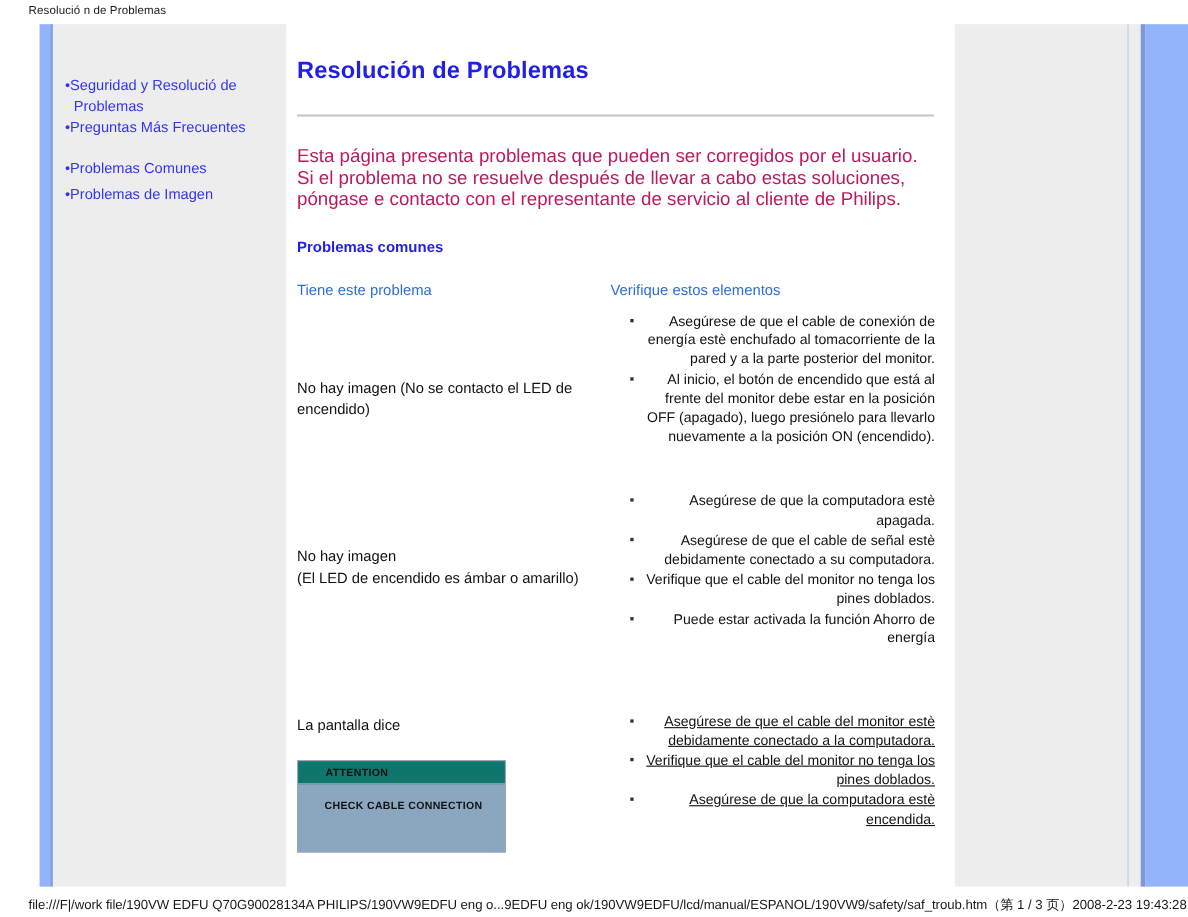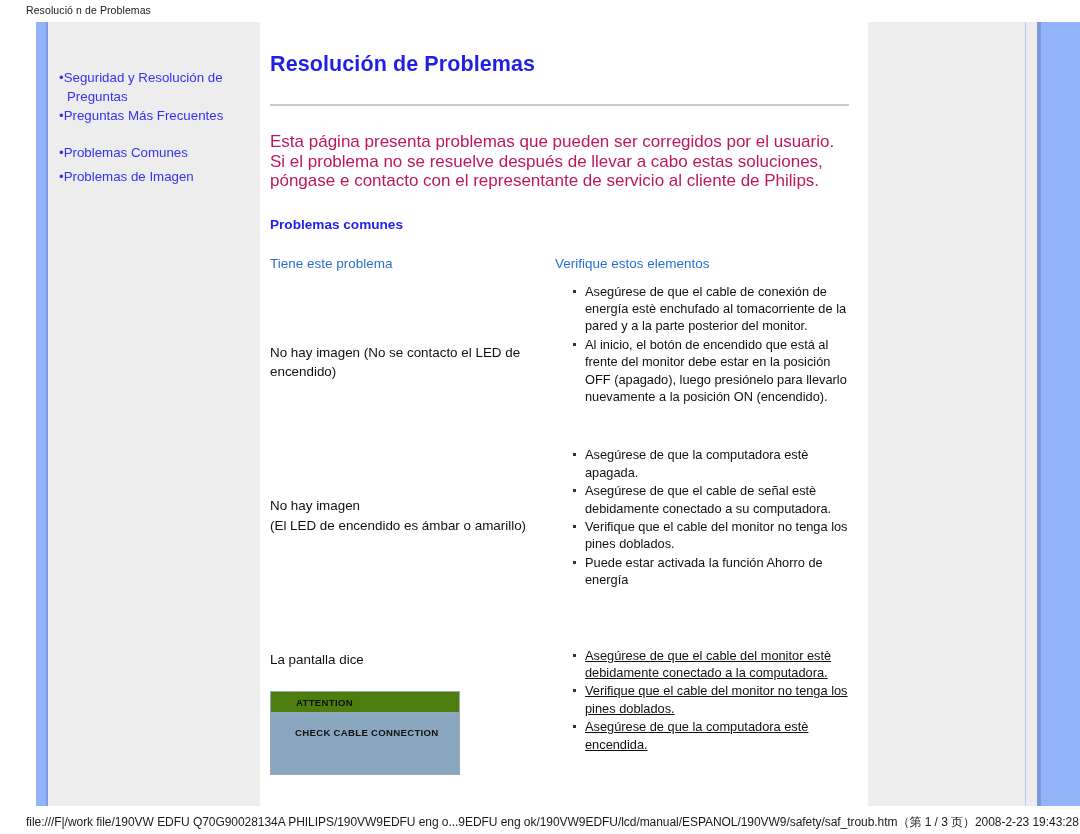--- a/index.html
+++ b/index.html
@@ -185,20 +185,21 @@
     padding: 0 0 0 18px;
     list-style: none;
     font-size: 12.8px;
     line-height: 17.4px;
     color: #111;
   }
   .chk-list li {
     position: relative;
     margin-bottom: 1px;
     padding-left: 12px;
+    text-align: right;
   }
   .chk-list li::before {
     content: "";
     position: absolute;
     left: 0;
     top: 7px;
     width: 3px;
     height: 3px;
     background: #333;
   }
@@ -212,21 +213,21 @@
   .prob-c { padding-top: 28px; }
 
   
   .attn-box {
     margin-top: 22px;
     width: 188px;
     border: 1px solid #9aa7b5;
     background: #8aa7bf;
   }
   .attn-head {
-    background: #4d7c0f;
+    background: #0f766e;
     height: 21px;
     line-height: 21px;
     border-bottom: 1px solid #9aa7b5;
     font-size: 9.6px;
     font-weight: bold;
     letter-spacing: .3px;
     color: #111;
     padding-left: 25px;
     box-sizing: border-box;
   }
@@ -263,21 +264,21 @@
   <div class="left-stripe-edge"></div>
 
   <div class="right-panel"></div>
   <div class="right-hairline"></div>
   <div class="right-stripe-edge"></div>
   <div class="right-stripe"></div>
 
   <nav class="nav">
 
     <div class="nav-group">
-      <a class="nav-item" href="#"><span class="bullet">•</span><span>Seguridad y Resolución de Preguntas</span></a>
+      <a class="nav-item" href="#"><span class="bullet">•</span><span>Seguridad y Resolució de Problemas</span></a>
       <a class="nav-item" href="#"><span class="bullet">•</span><span>Preguntas Más Frecuentes</span></a>
     </div>
 
     <div class="nav-group">
       <a class="nav-item" href="#"><span class="bullet">•</span><span>Problemas Comunes</span></a>
       <a class="nav-item" href="#" style="margin-top:6px;"><span class="bullet">•</span><span>Problemas de Imagen</span></a>
     </div>
 
 
   </nav>

